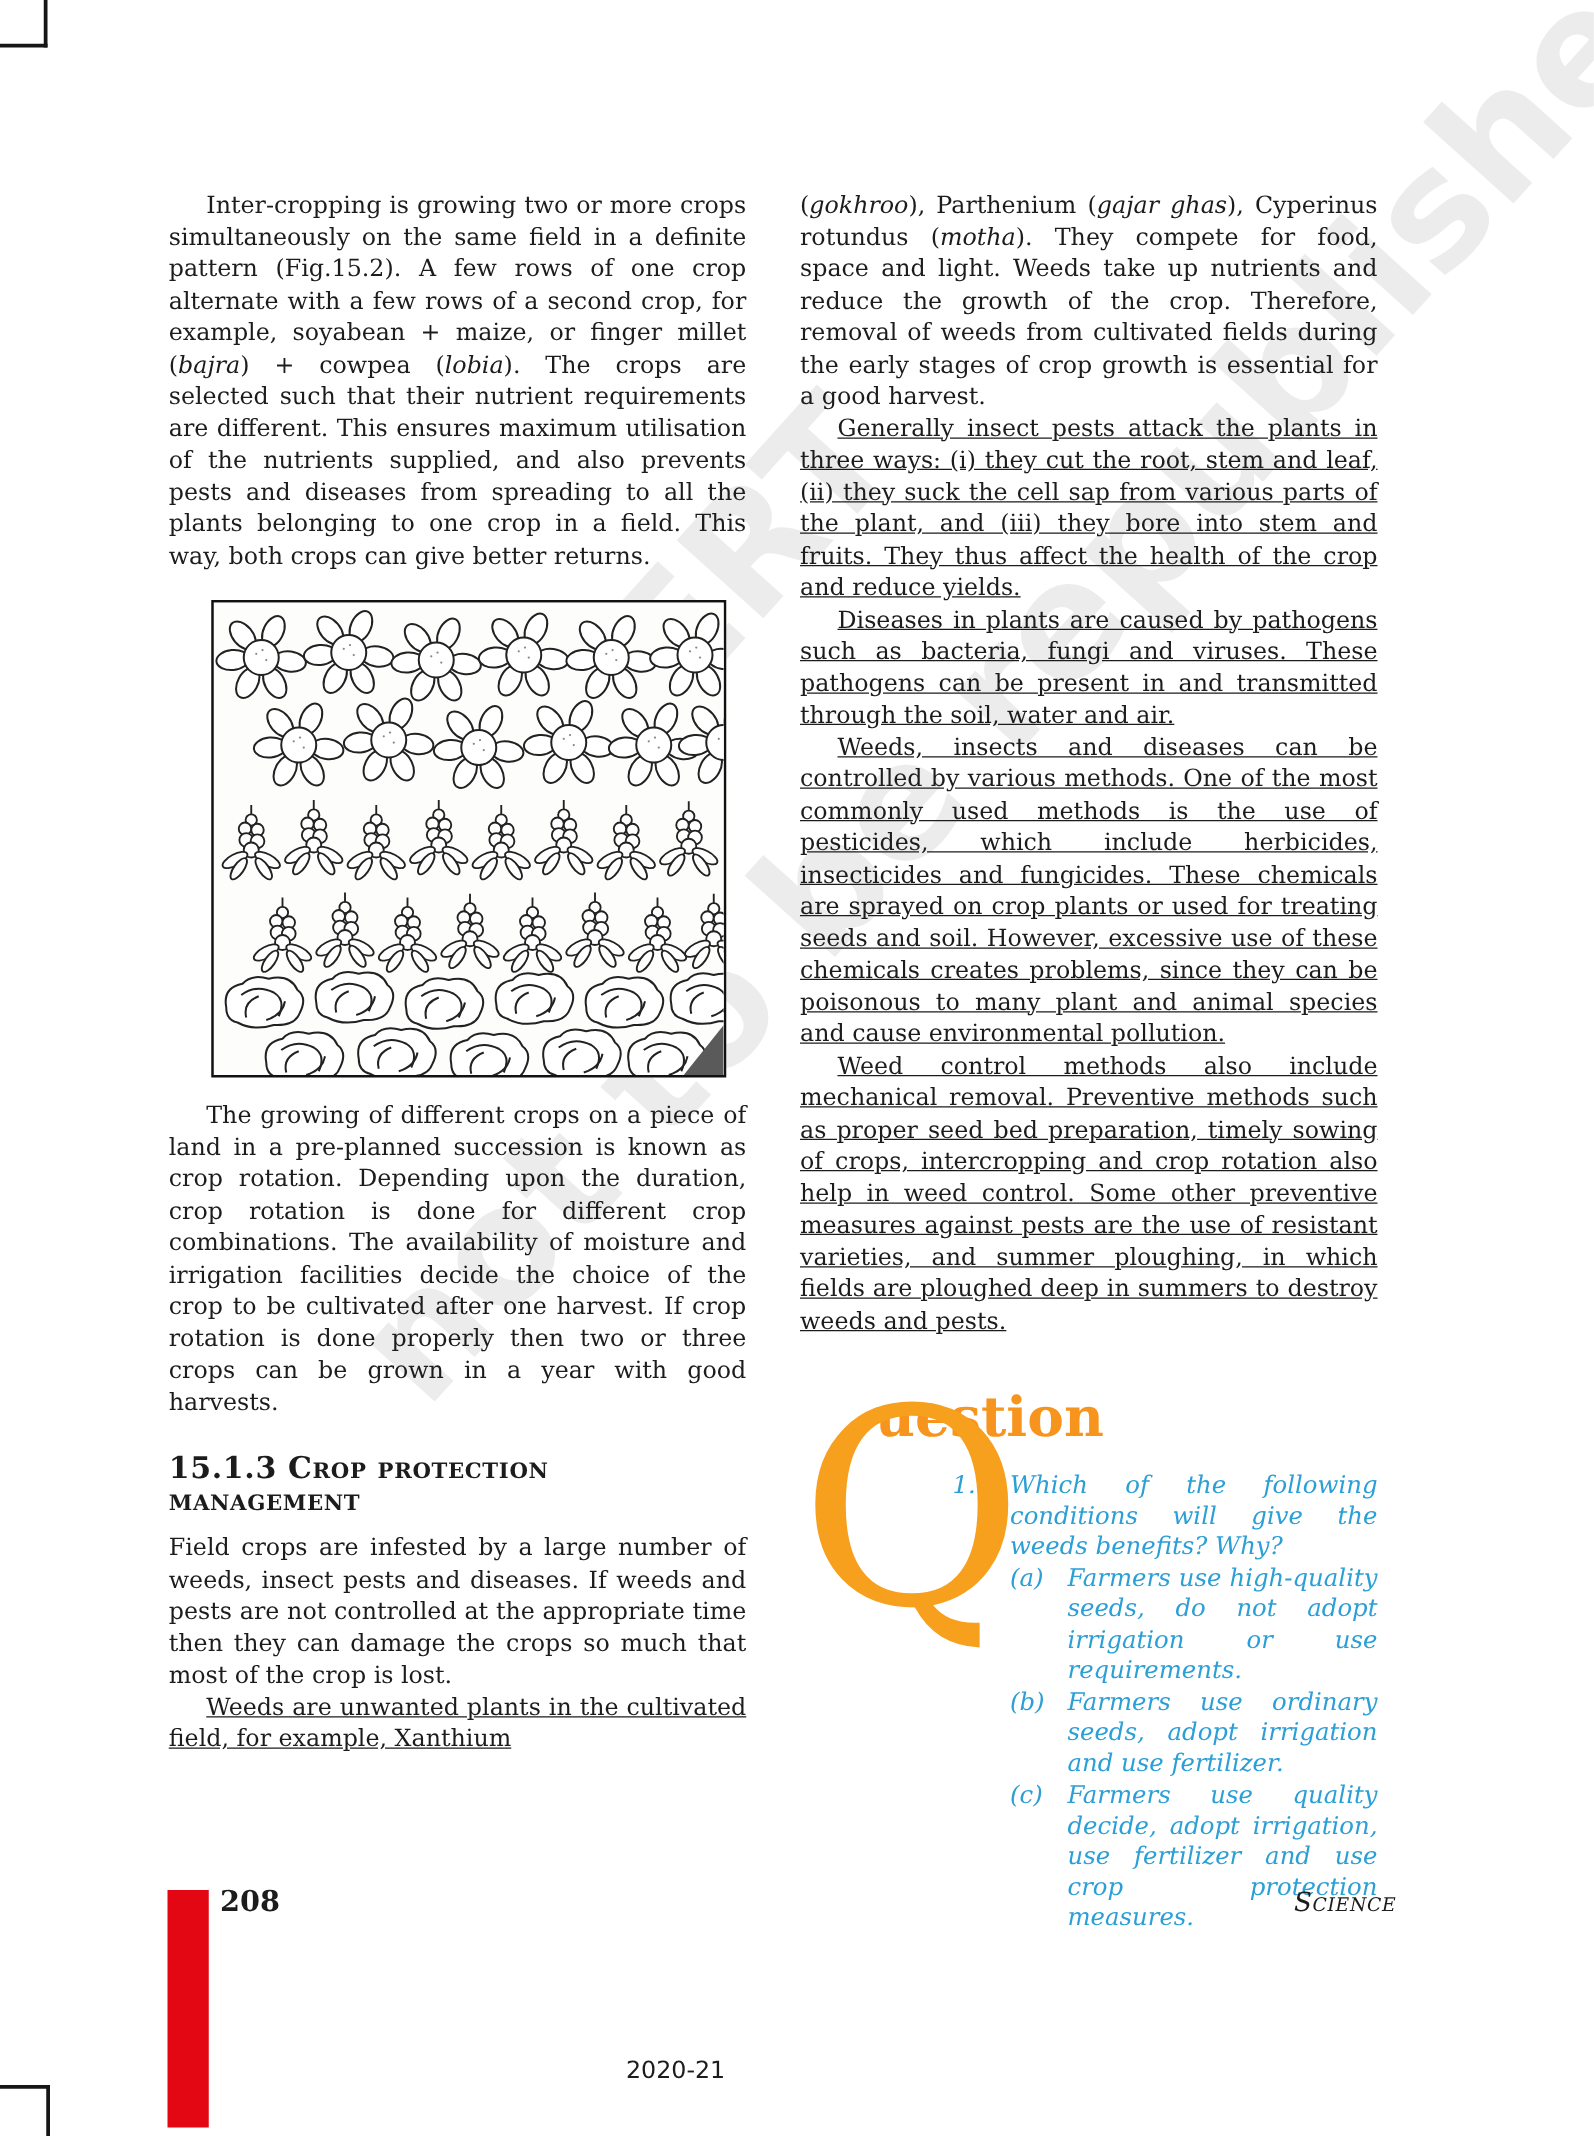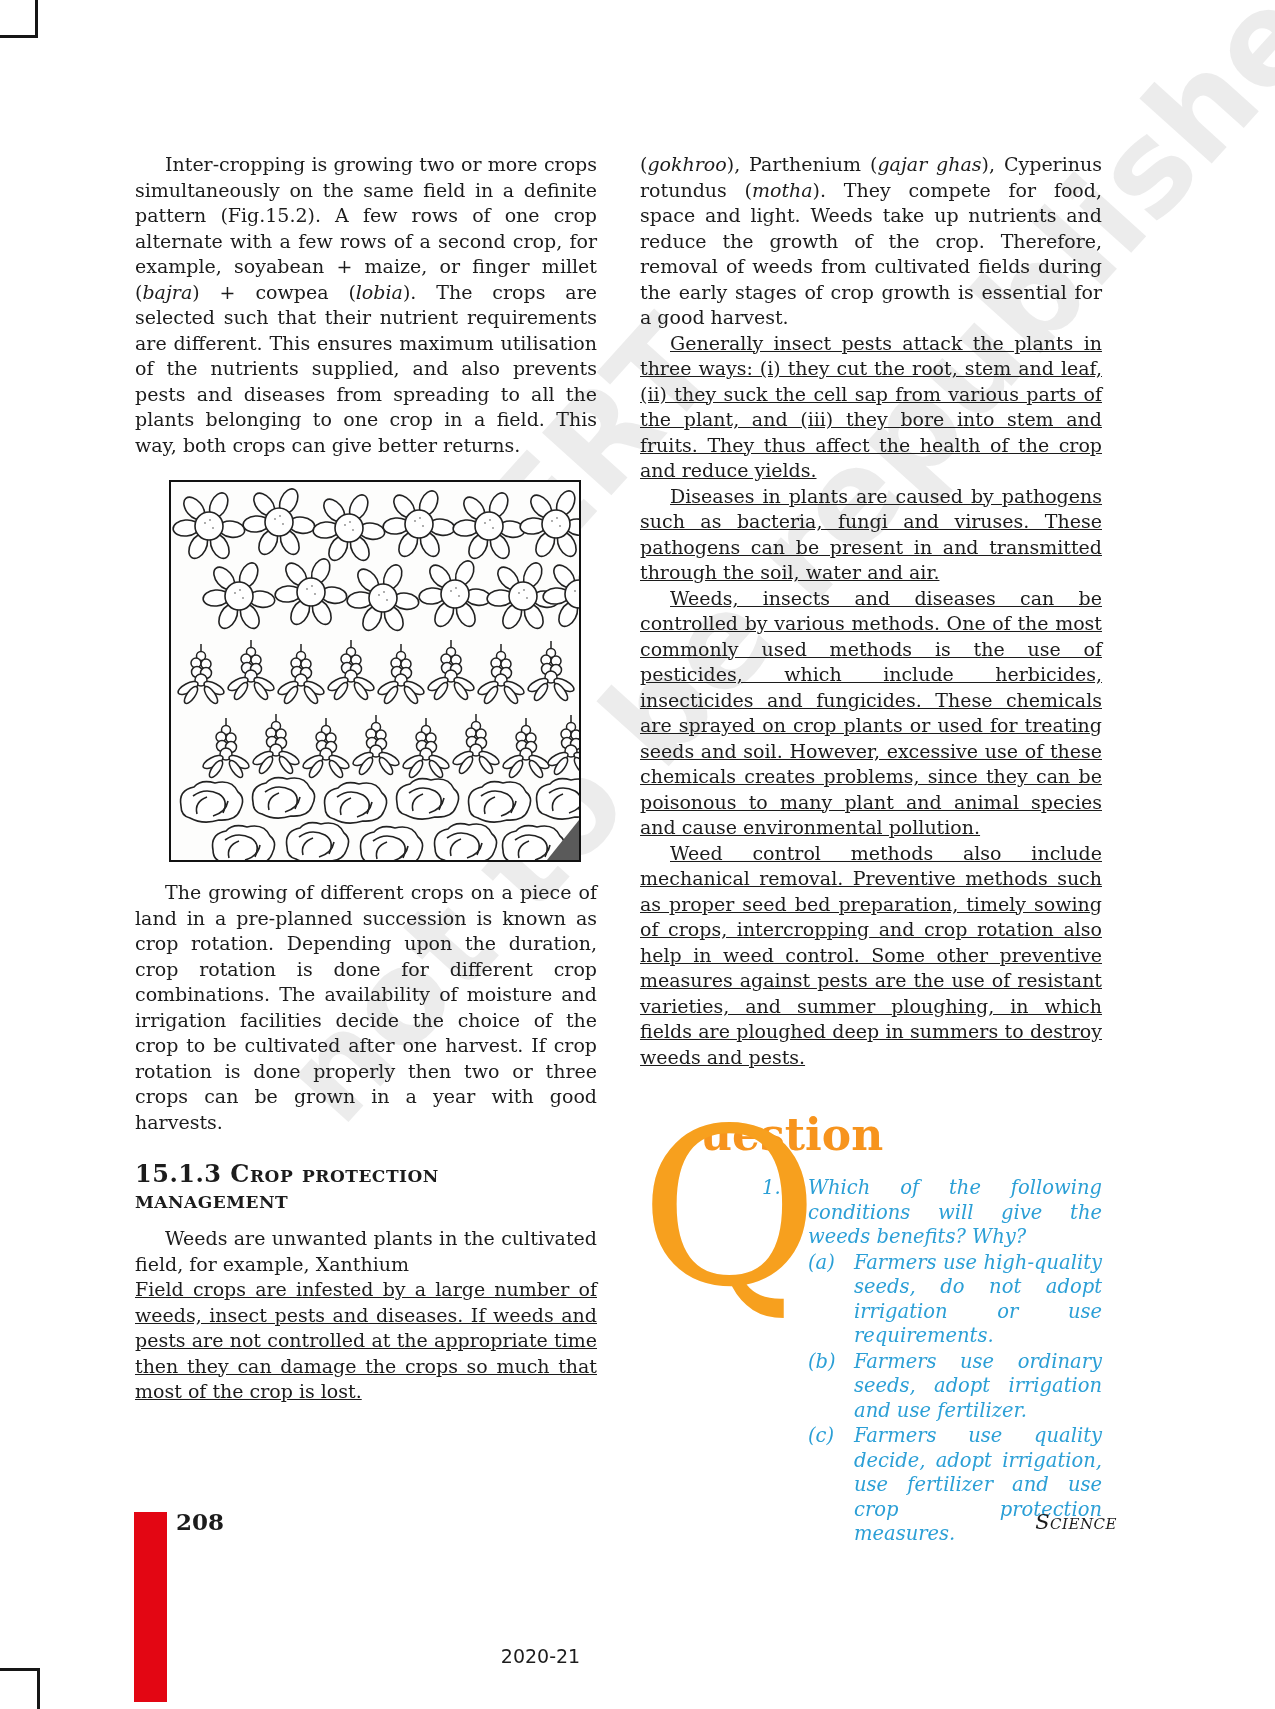--- a/index.html
+++ b/index.html
@@ -164,22 +164,22 @@
 
         <polygon points="408,378 376,378 408,338" fill="#5a5a5a"></polygon>
       </svg>
     </div>
 
 
     <p class="para indent fig-gap">The growing of different crops on a piece of land in a pre-planned succession is known as crop rotation. Depending upon the duration, crop rotation is done for different crop combinations. The availability of moisture and irrigation facilities decide the choice of the crop to be cultivated after one harvest. If crop rotation is done properly then two or three crops can be grown in a year with good harvests.</p>
 
     <h3 class="section-heading">15.1.3 Crop protection management</h3>
 
+    <p class="para">Field crops are infested by a large number of weeds, insect pests and diseases. If weeds and pests are not controlled at the appropriate time then they can damage the crops so much that most of the crop is lost.</p>
     <p class="para indent">Weeds are unwanted plants in the cultivated field, for example, Xanthium</p>
-    <p class="para">Field crops are infested by a large number of weeds, insect pests and diseases. If weeds and pests are not controlled at the appropriate time then they can damage the crops so much that most of the crop is lost.</p>
   </div>
 
   <div class="col col-right">
     <p class="para"><span>(</span><i>gokhroo</i><span>), Parthenium (</span><i>gajar ghas</i><span>), Cyperinus rotundus (</span><i>motha</i><span>). They compete for food, space and light. Weeds take up nutrients and reduce the growth of the crop. Therefore, removal of weeds from cultivated fields during the early stages of crop growth is essential for a good harvest.</span></p>
     <p class="para indent">Generally insect pests attack the plants in three ways: (i) they cut the root, stem and leaf, (ii) they suck the cell sap from various parts of the plant, and (iii) they bore into stem and fruits. They thus affect the health of the crop and reduce yields.</p>
     <p class="para indent">Diseases in plants are caused by pathogens such as bacteria, fungi and viruses. These pathogens can be present in and transmitted through the soil, water and air.</p>
     <p class="para indent">Weeds, insects and diseases can be controlled by various methods. One of the most commonly used methods is the use of pesticides, which include herbicides, insecticides and fungicides. These chemicals are sprayed on crop plants or used for treating seeds and soil. However, excessive use of these chemicals creates problems, since they can be poisonous to many plant and animal species and cause environmental pollution.</p>
     <p class="para indent">Weed control methods also include mechanical removal. Preventive methods such as proper seed bed preparation, timely sowing of crops, intercropping and crop rotation also help in weed control. Some other preventive measures against pests are the use of resistant varieties, and summer ploughing, in which fields are ploughed deep in summers to destroy weeds and pests.</p>
   </div>
 

